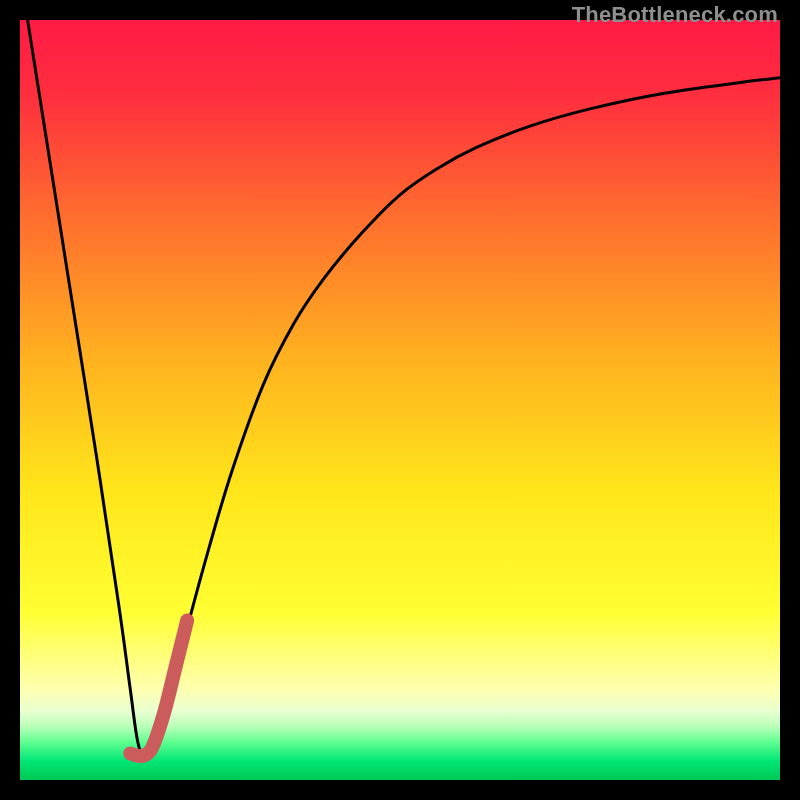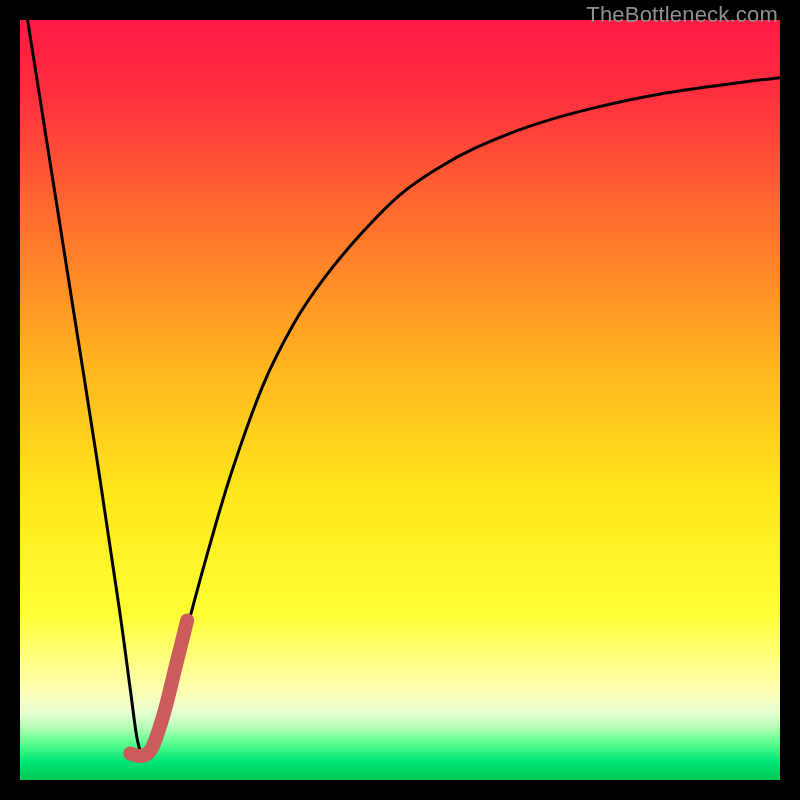--- a/index.html
+++ b/index.html
@@ -24,21 +24,21 @@
     top: 20px;
     width: 760px;
     height: 760px;
   }
   .watermark {
     position: absolute;
     top: 2px;
     right: 22px;
     font-family: Arial, Helvetica, sans-serif;
     font-size: 22px;
-    font-weight: 400;
+    font-weight: 700;
     color: #8f8f8f;
     letter-spacing: 0.2px;
   }
 </style>
 </head>
 <body>
 
 <div class="frame">
   <svg class="plot" viewBox="0 0 760 760" preserveAspectRatio="none">
     <defs>

